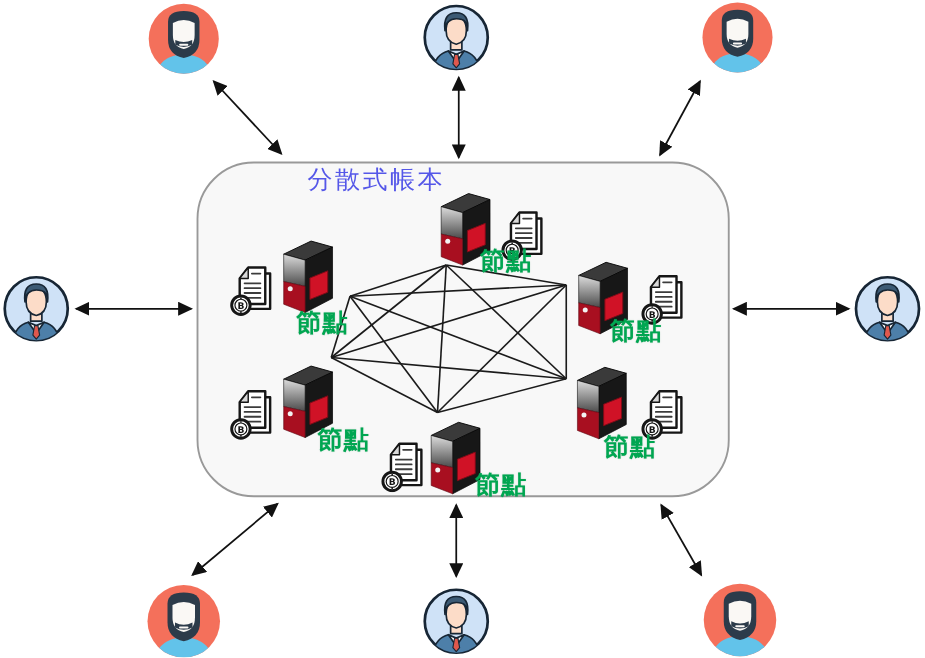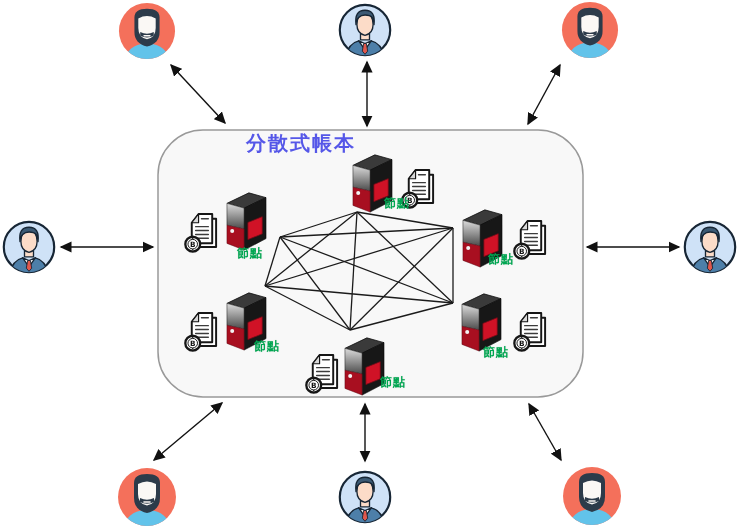--- a/index.html
+++ b/index.html
@@ -1,22 +1,22 @@
 <!DOCTYPE html>
 <html><head>
 <meta charset="utf-8">
 <style>
   html,body{margin:0;padding:0;background:#ffffff;}
   body{width:740px;height:526px;font-family:"DejaVu Sans","Liberation Sans",sans-serif;}
   .stage{position:relative;width:740px;height:526px;overflow:hidden;background:#ffffff;}
   .layer{position:absolute;left:0;top:0;}
   .sprite{position:absolute;display:block;}
-  .ledger-title{position:absolute;left:246px;top:130px;font-size:20px;font-weight:bold;
+  .ledger-title{position:absolute;left:246px;top:130px;font-size:20px;font-weight:normal;
     color:#5557e8;letter-spacing:2px;white-space:nowrap;}
-  .node-label{position:absolute;font-size:12px;font-weight:bold;color:#00a651;
+  .node-label{position:absolute;font-size:20px;font-weight:bold;color:#00a651;
     letter-spacing:1px;white-space:nowrap;text-shadow:0 0 1px rgba(0,120,60,.35);}
 </style>
 </head>
 <body>
 
 <div class="stage">
 
   <svg class="layer" width="740" height="526" viewBox="0 0 740 526">
     <defs>
       <marker id="ah" markerWidth="9" markerHeight="8" refX="7.5" refY="4" orient="auto-start-reverse">

